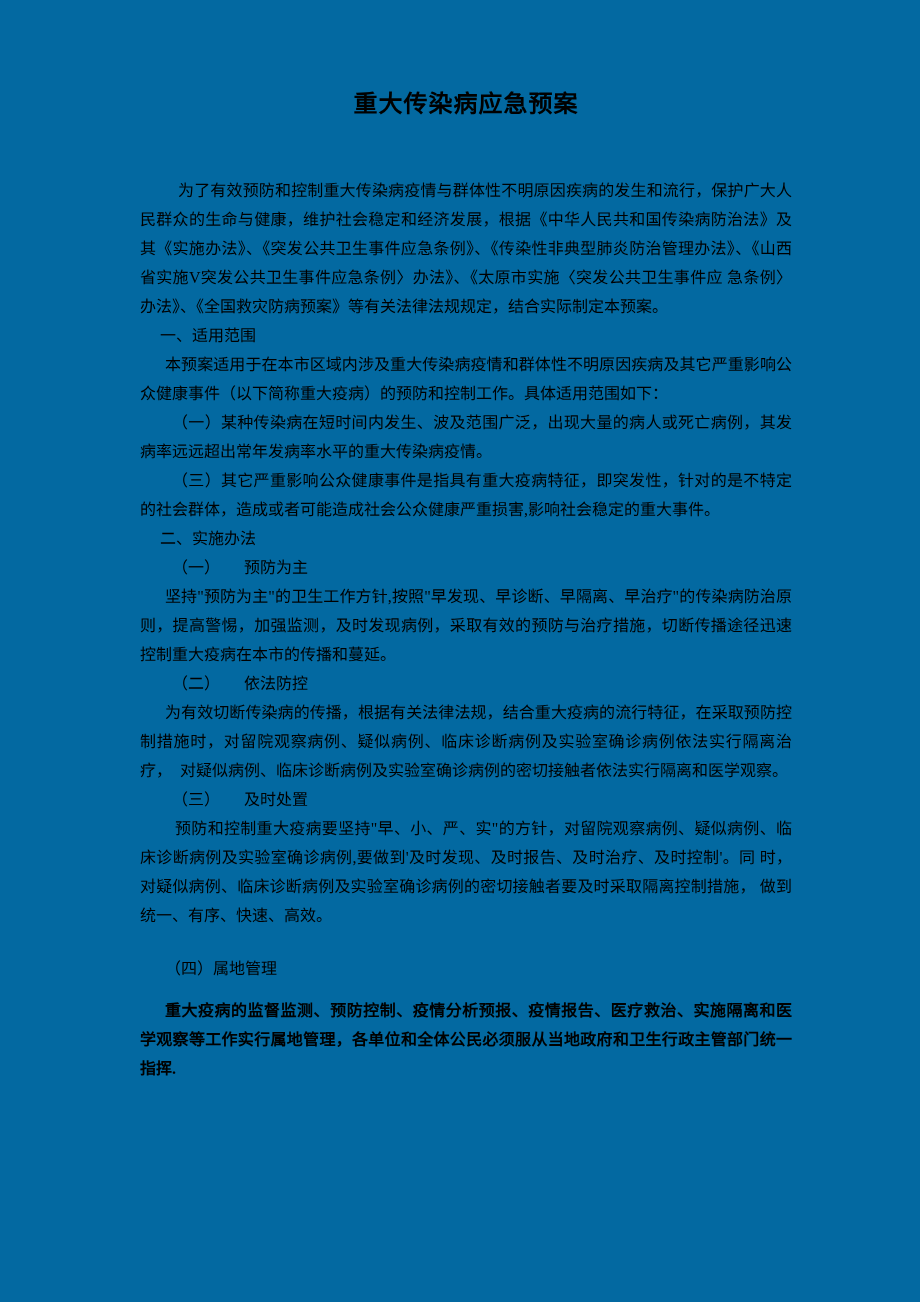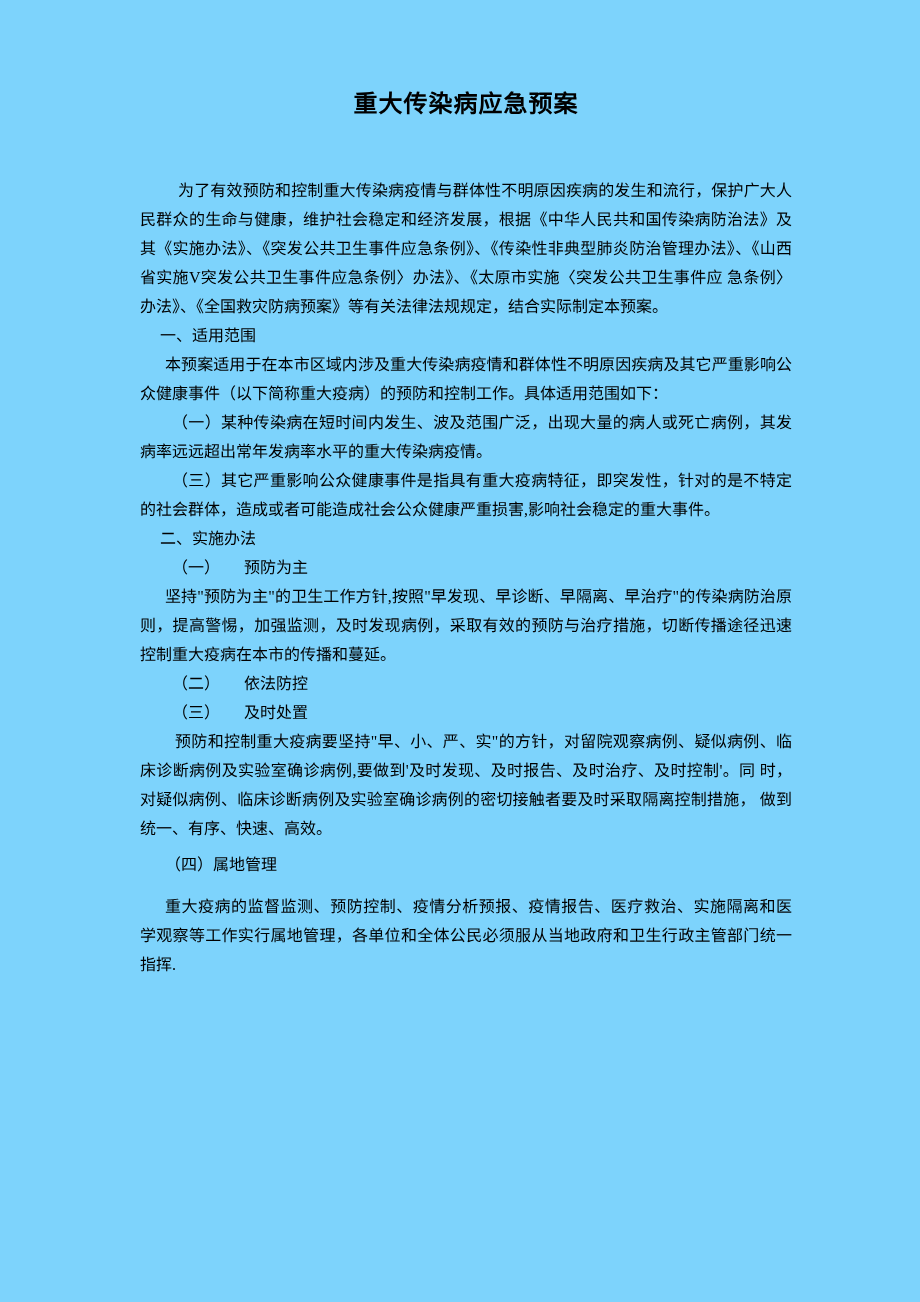--- a/index.html
+++ b/index.html
@@ -5,21 +5,21 @@
 <style>
   html, body {
     margin: 0;
     padding: 0;
     background: #ffffff;
   }
   .page {
     box-sizing: border-box;
     width: 920px;
     height: 1302px;
-    background: #7dd3fc;
+    background: #0369a1;
     color: #000000;
     padding: 88px 128px 60px 140px;
     overflow: hidden;
     font-family: "Liberation Serif", "DejaVu Serif", serif;
     font-size: 16px;
     line-height: 29px;
   }
   .doc-title {
     font-size: 24px;
     font-weight: bold;
@@ -34,35 +34,36 @@
     word-break: break-all;
     text-align: justify;
   }
   
   .i20 { text-indent: 20px; }
   .i25 { text-indent: 25px; }
   .i32 { text-indent: 32px; }
   .i35 { text-indent: 35px; }
   .i38 { text-indent: 38px; }
   
-  .mt12 { margin-top: 7px; }
-  .mt13 { margin-top: 13px; }
+  .mt12 { margin-top: 24px; }
+  .mt13 { margin-top: 13px; font-weight: bold; }
 </style>
 </head>
 <body>
 
 <div class="page">
   <h1 class="doc-title">重大传染病应急预案</h1>
 
   <p class="para i38">为了有效预防和控制重大传染病疫情与群体性不明原因疾病的发生和流行，保护广大人民群众的生命与健康，维护社会稳定和经济发展，根据《中华人民共和国传染病防治法》及其《实施办法》、《突发公共卫生事件应急条例》、《传染性非典型肺炎防治管理办法》、《山西省实施V突发公共卫生事件应急条例〉办法》、《太原市实施〈突发公共卫生事件应 急条例〉办法》、《全国救灾防病预案》等有关法律法规规定，结合实际制定本预案。</p>
   <p class="para i20">一、适用范围</p>
   <p class="para i25">本预案适用于在本市区域内涉及重大传染病疫情和群体性不明原因疾病及其它严重影响公众健康事件（以下简称重大疫病）的预防和控制工作。具体适用范围如下：</p>
   <p class="para i32">（一）某种传染病在短时间内发生、波及范围广泛，出现大量的病人或死亡病例，其发 病率远远超出常年发病率水平的重大传染病疫情。</p>
   <p class="para i32">（三）其它严重影响公众健康事件是指具有重大疫病特征，即突发性，针对的是不特定 的社会群体，造成或者可能造成社会公众健康严重损害,影响社会稳定的重大事件。</p>
   <p class="para i20">二、实施办法</p>
   <p class="para i32">（一）　　预防为主</p>
   <p class="para i25">坚持"预防为主"的卫生工作方针,按照"早发现、早诊断、早隔离、早治疗"的传染病防治原则，提高警惕，加强监测，及时发现病例，采取有效的预防与治疗措施，切断传播途径迅速控制重大疫病在本市的传播和蔓延。</p>
   <p class="para i32">（二）　　依法防控</p>
+  <p class="para i25">为有效切断传染病的传播，根据有关法律法规，结合重大疫病的流行特征，在采取预防控 制措施时，对留院观察病例、疑似病例、临床诊断病例及实验室确诊病例依法实行隔离治疗，  对疑似病例、临床诊断病例及实验室确诊病例的密切接触者依法实行隔离和医学观察。</p>
   <p class="para i32">（三）　　及时处置</p>
   <p class="para i35">预防和控制重大疫病要坚持"早、小、严、实"的方针，对留院观察病例、疑似病例、临床诊断病例及实验室确诊病例,要做到'及时发现、及时报告、及时治疗、及时控制'。同 时，对疑似病例、临床诊断病例及实验室确诊病例的密切接触者要及时采取隔离控制措施， 做到统一、有序、快速、高效。</p>
   <p class="para i25 mt12">（四）属地管理</p>
   <p class="para i25 mt13">重大疫病的监督监测、预防控制、疫情分析预报、疫情报告、医疗救治、实施隔离和医 学观察等工作实行属地管理，各单位和全体公民必须服从当地政府和卫生行政主管部门统一 指挥.</p>
 </div>
 
 </body></html>

